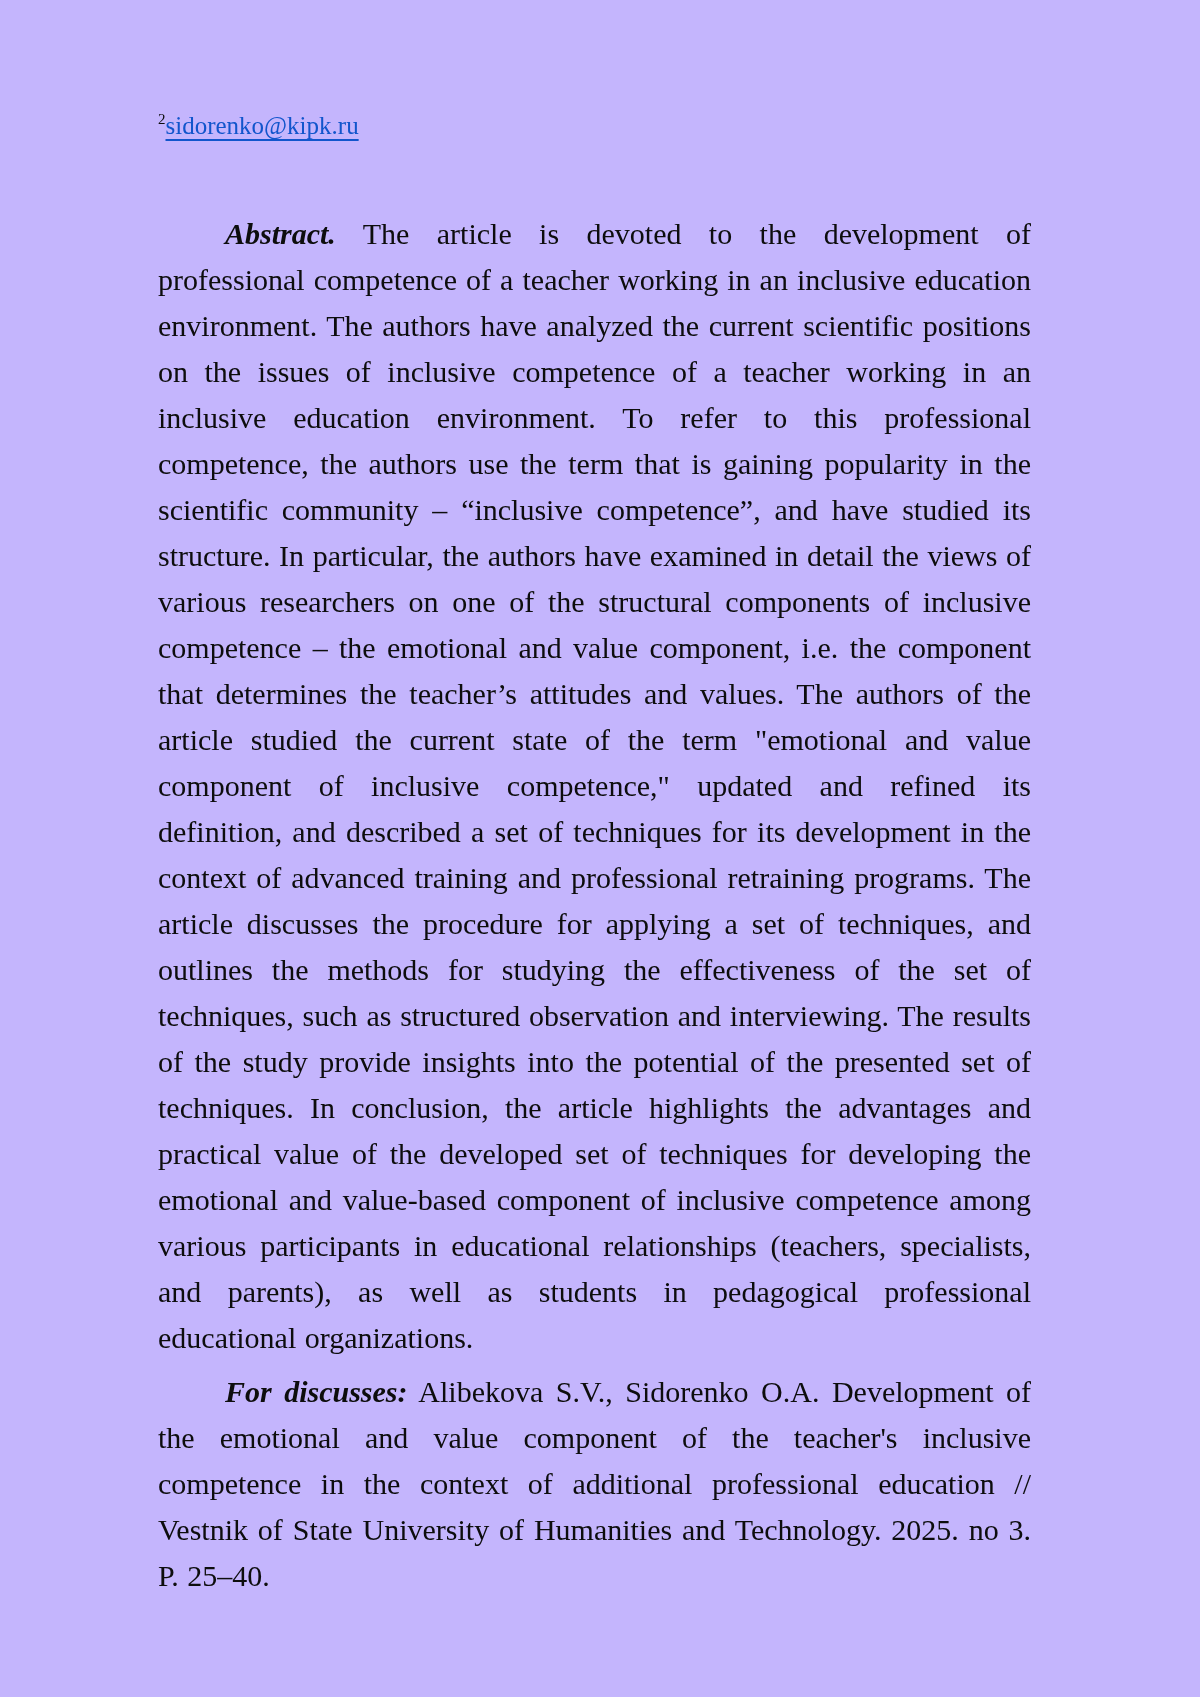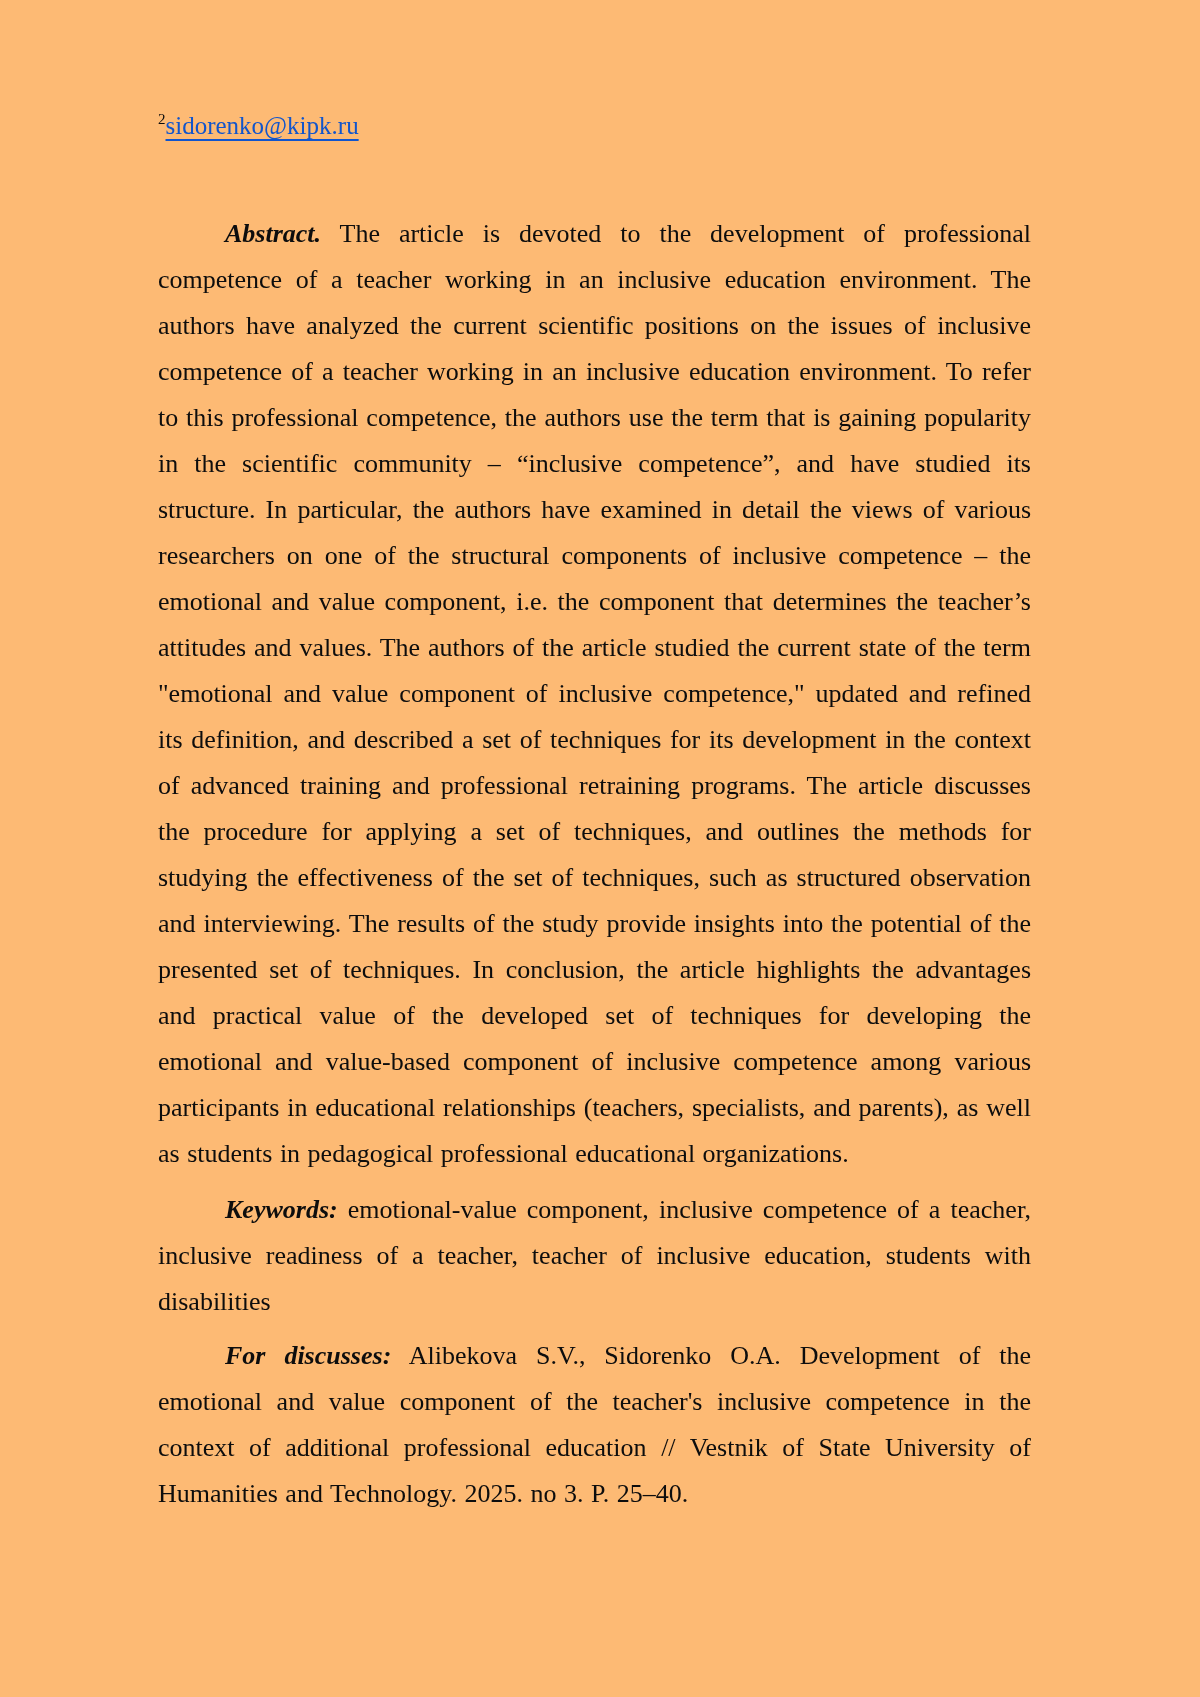--- a/index.html
+++ b/index.html
@@ -8,21 +8,21 @@
     width: 1200px;
     height: 1697px;
     font-family: "Liberation Serif", "DejaVu Serif", serif;
     color: #0d0d0d;
     overflow: hidden;
   }
   .page {
     position: relative;
     width: 1200px;
     height: 1697px;
-    background: #fdba74;
+    background: #c4b5fd;
     padding: 96px 169px 0 158px; 
   }
   .footnote-line {
     font-size: 25px;
     line-height: 46px;
     white-space: nowrap;
   }
   .footnote-line sup {
     font-size: 15px;
     vertical-align: 10px;
@@ -30,21 +30,21 @@
   }
   .email-link {
     color: #1155CC;
     text-decoration: underline;
     text-decoration-color: #1155CC;
     text-decoration-thickness: 2px;
     text-underline-offset: 5px;
     cursor: pointer;
   }
   .para {
-    font-size: 26px;
+    font-size: 30px;
     line-height: 46px;
     text-align: justify;
     text-indent: 67px;
     word-spacing: 1px;
   }
   .para.abstract { margin-top: 62px; }
   .para.keywords { margin-top: 10px; }
   .para.citation { margin-top: 8px; }
   .para .label {
     font-weight: bold;
@@ -56,23 +56,19 @@
 
 <div class="page">
 
   <p class="footnote-line"><sup>2</sup><a href="#" class="email-link">sidorenko@kipk.ru</a></p>
 
   <p class="para abstract">
     <span class="label">Abstract.</span>
     <span>The article is devoted to the development of professional competence of a teacher working in an inclusive education environment. The authors have analyzed the current scientific positions on the issues of inclusive competence of a teacher working in an inclusive education environment. To refer to this professional competence, the authors use the term that is gaining popularity in the scientific community – “inclusive competence”, and have studied its structure. In particular, the authors have examined in detail the views of various researchers on one of the structural components of inclusive competence – the emotional and value component, i.e. the component that determines the teacher’s attitudes and values. The authors of the article studied the current state of the term "emotional and value component of inclusive competence," updated and refined its definition, and described a set of techniques for its development in the context of advanced training and professional retraining programs. The article discusses the procedure for applying a set of techniques, and outlines the methods for studying the effectiveness of the set of techniques, such as structured observation and interviewing. The results of the study provide insights into the potential of the presented set of techniques. In conclusion, the article highlights the advantages and practical value of the developed set of techniques for developing the emotional and value-based component of inclusive competence among various participants in educational relationships (teachers, specialists, and parents), as well as students in pedagogical professional educational organizations.</span>
   </p>
 
-  <p class="para keywords">
-    <span class="label">Keywords:</span>
-    <span>emotional-value component, inclusive competence of a teacher, inclusive readiness of a teacher, teacher of inclusive education, students with disabilities</span>
-  </p>
 
   <p class="para citation">
     <span class="label">For discusses:</span>
     <span>Alibekova S.V., Sidorenko O.A. Development of the emotional and value component of the teacher's inclusive competence in the context of additional professional education // Vestnik of State University of Humanities and Technology. 2025. no 3. P. 25–40.</span>
   </p>
 
 </div>
 
 </body></html>

